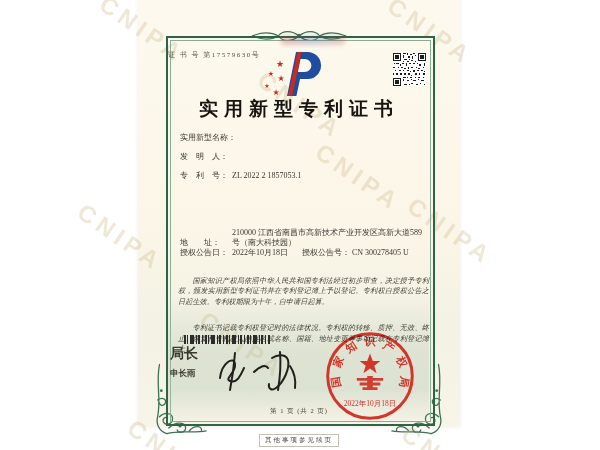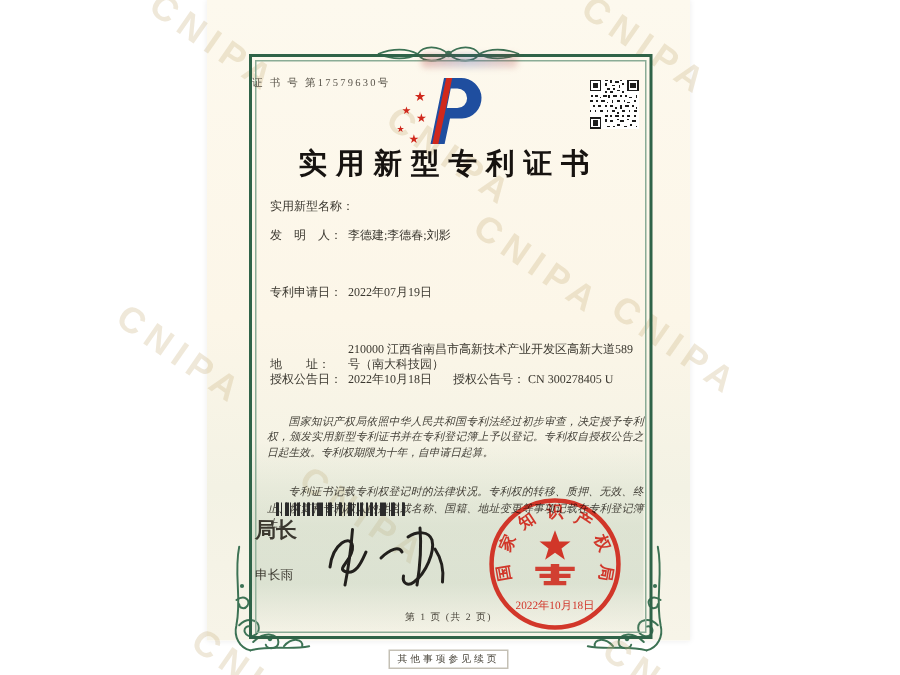--- a/index.html
+++ b/index.html
@@ -62,21 +62,21 @@
     margin:16px 0 2px 0;font-size:7.2px;line-height:1.45;text-indent:2em;
     font-style:italic;text-align:justify;
   }
   .barcode{
     position:absolute;left:46px;top:335px;width:86px;height:9px;
     background:
       repeating-linear-gradient(90deg,#2b2b2b 0 1px,transparent 1px 3px),
       repeating-linear-gradient(90deg,#2b2b2b 0 2px,transparent 2px 7px);
   }
   .sig-title{position:absolute;left:32px;top:345px;font-size:14px;font-weight:bold;color:#3b382f;}
-  .sig-name{position:absolute;left:32px;top:378px;font-size:8.5px;font-weight:normal;color:#3b382f;}
+  .sig-name{position:absolute;left:32px;top:368px;font-size:8.5px;font-weight:bold;color:#3b382f;}
   .sig-hand{position:absolute;left:68px;top:348px;width:105px;height:46px;}
   .seal{position:absolute;left:185px;top:329px;width:94px;height:94px;opacity:0.93;mix-blend-mode:multiply;}
   .pageno{position:absolute;left:0;top:407px;width:100%;text-align:center;font-size:6.5px;color:#4a463c;letter-spacing:1px;}
   .footnote{
     position:absolute;left:0;top:428px;width:100%;text-align:center;
   }
   .footnote span{
     display:inline-block;font-size:6.5px;letter-spacing:2px;color:#4a463c;
     border:1px solid rgba(125,115,90,0.45);padding:1px 5px;background:rgba(255,255,255,0.2);
   }
@@ -180,25 +180,24 @@
         </g>
     </svg>
 
     <div class="title">实用新型专利证书</div>
 
     <div class="row r0">
       <span class="lbl">实用新型名称：</span>
     </div>
     <div class="row r1">
       <span class="lbl">发　明　人：</span>
-      <span class="val">李德建;李德春;刘影</span>
-    </div>
-    <div class="row r3">
-      <span class="lbl">专利申请日：</span>
-      <span class="val">2022年07月19日</span>
+    </div>
+    <div class="row r2">
+      <span class="lbl">专　利　号：</span>
+      <span class="val">ZL 2022 2 1857053.1</span>
     </div>
     <div class="row r5">
       <span class="lbl">地　　址：</span>
       <span class="val">210000 江西省南昌市高新技术产业开发区高新大道589号（南大科技园）</span>
     </div>
     <div class="row r6">
       <span class="lbl">授权公告日：</span>
       <span>2022年10月18日</span>
       <span class="pair2">
         <span class="lbl">授权公告号：</span>

